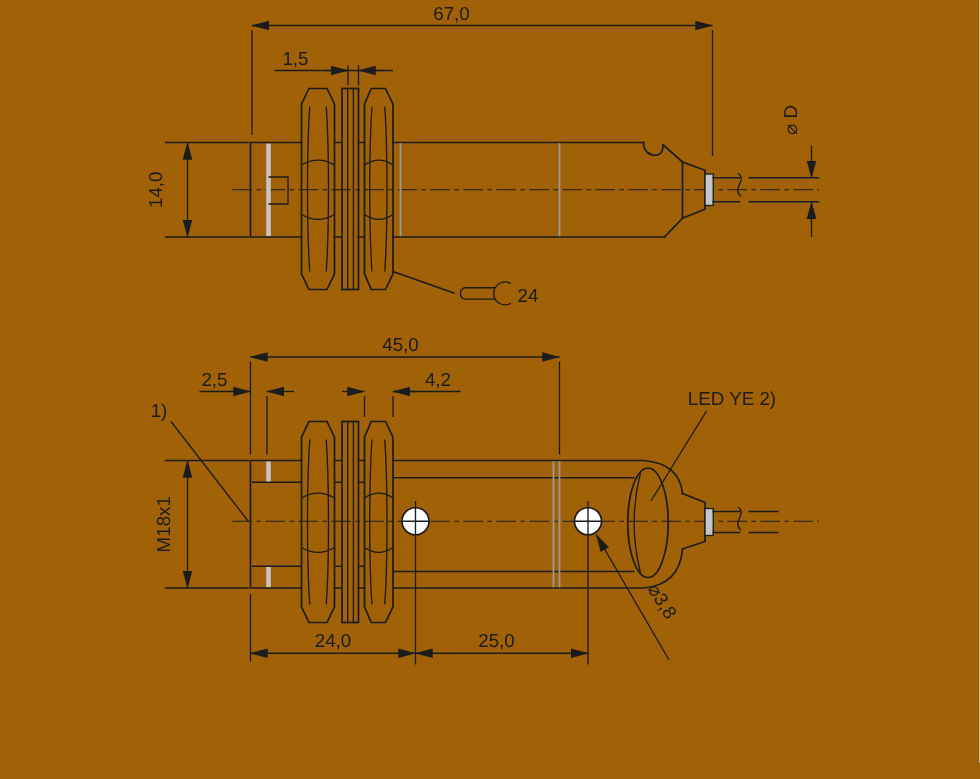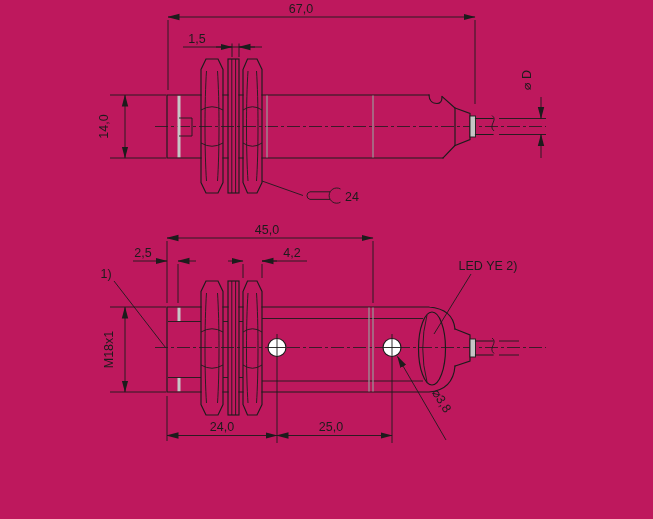--- a/index.html
+++ b/index.html
@@ -1,16 +1,16 @@
 <!DOCTYPE html>
 <html><head>
 <meta charset="utf-8">
 <style>
   html,body{margin:0;padding:0;background:#ffffff;}
-  .stage{width:653px;height:519px;position:relative;background:#be185d;overflow:hidden;
+  .stage{width:653px;height:519px;position:relative;background:#a16207;overflow:hidden;
          font-family:"Liberation Sans","DejaVu Sans",sans-serif;}
   svg{display:block}
   svg text{font-family:"Liberation Sans","DejaVu Sans",sans-serif;font-size:12.5px;fill:#1c1c1c;}
   .outline{stroke:#1c1c1c;stroke-width:1.15;fill:none;stroke-linecap:square;}
   .thin{stroke:#1c1c1c;stroke-width:0.9;fill:none;}
   .dim{stroke:#1c1c1c;stroke-width:0.9;fill:none;}
   .grey{stroke:#9a9a9a;stroke-width:1.2;fill:none;}
   .greyband{fill:#c6c6c6;stroke:none;}
   .centerline{stroke:#1c1c1c;stroke-width:0.8;fill:none;stroke-dasharray:13 3 3 3;}
   .white{fill:#ffffff;}

